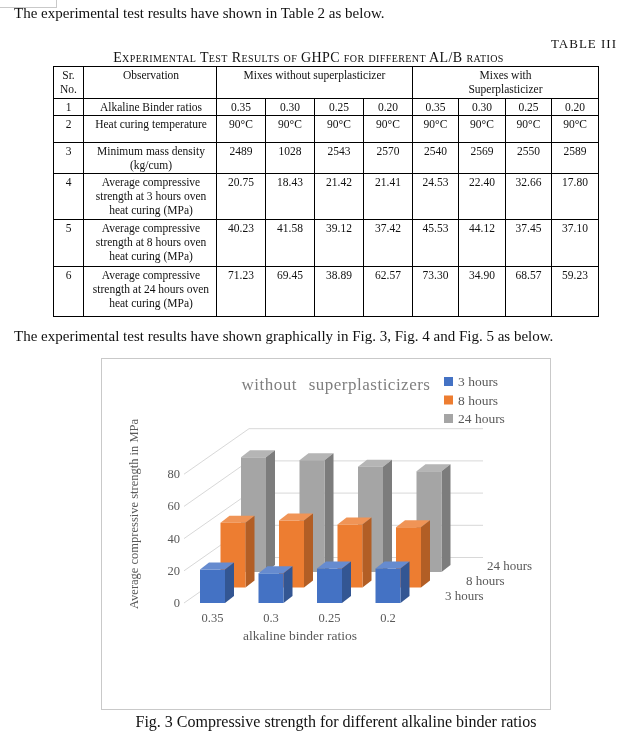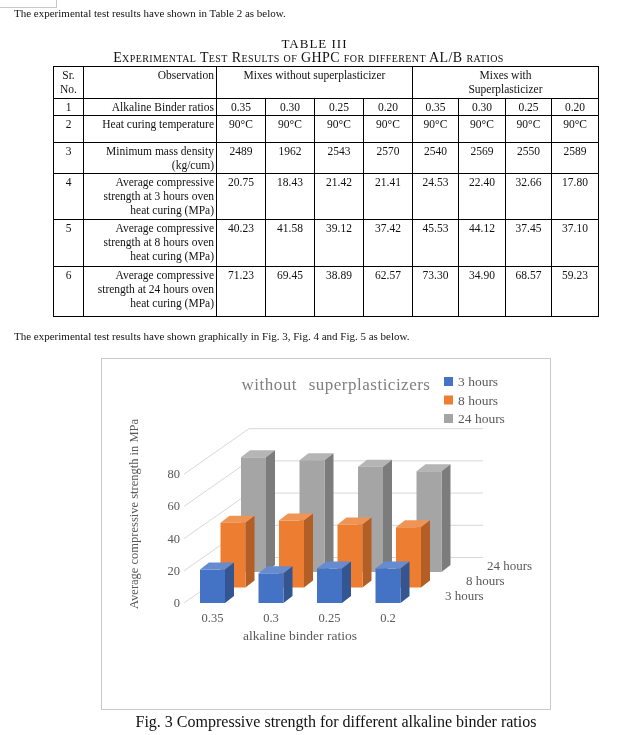--- a/index.html
+++ b/index.html
@@ -5,41 +5,41 @@
   * { margin:0; padding:0; box-sizing:border-box; }
   html,body { background:#fff; }
   .page {
     position:relative; width:617px; height:735px; background:#ffffff;
     font-family:"Liberation Serif", serif; color:#111; overflow:hidden;
   }
   .artifact-box {
     position:absolute; left:-1px; top:-1px; width:58px; height:9px;
     border:1px solid #c9c9c9; background:#fff;
   }
-  .para { position:absolute; left:14px; right:8px; font-size:11px; line-height:15px; }
+  .para { position:absolute; left:14px; right:8px; font-size:15px; line-height:15px; }
   #para1 { top:6px; }
   #para2 { top:329px; }
   .tbl-title {
-    position:absolute; top:36px; left:0; width:100%; text-align:center;
+    position:absolute; top:36px; left:0; width:100%; text-align:right;
     font-size:13px; letter-spacing:1px;padding-left:12px;
   }
   .tbl-subtitle {
     position:absolute; top:50px; left:0; width:100%; text-align:center;
     font-size:14px; font-variant:small-caps; letter-spacing:0.4px;
   }
   table.results {
     position:absolute; left:53px; top:66px; width:545px;
     border-collapse:collapse; table-layout:fixed;
     font-size:11.5px; line-height:14px;
   }
   table.results td, table.results th {
     border:1px solid #000; vertical-align:top; font-weight:normal;
     padding:1px 2px; text-align:center; overflow:hidden;
   }
-  table.results .obs { text-align:right; padding-left:4px;margin-left:36px; }
+  table.results .obs { text-align:center; padding-left:4px;margin-left:36px; }
   table.results thead tr { height:32px; }
   .caption {
     position:absolute; top:713px; left:101px; width:470px; text-align:center;
     font-size:16px;
   }
   .chart-box {
     position:absolute; left:101px; top:358px; width:450px; height:352px;
     border:1px solid #c9c9c9; background:#fff;
   }
   svg text { font-family:"Liberation Serif", serif; }
@@ -99,21 +99,21 @@
           <td>90°C</td>
           <td>90°C</td>
           <td>90°C</td>
           <td>90°C</td>
           <td>90°C</td>
         </tr>
         <tr style="height: 30px;">
           <td>3</td>
           <td class="obs">Minimum mass density (kg/cum)</td>
           <td>2489</td>
-          <td>1962</td>
+          <td>1028</td>
           <td>2543</td>
           <td>2570</td>
           <td>2540</td>
           <td>2569</td>
           <td>2550</td>
           <td>2589</td>
         </tr>
         <tr style="height: 46px;">
           <td>4</td>
           <td class="obs">Average compressive strength at 3 hours oven heat curing (MPa)</td>

